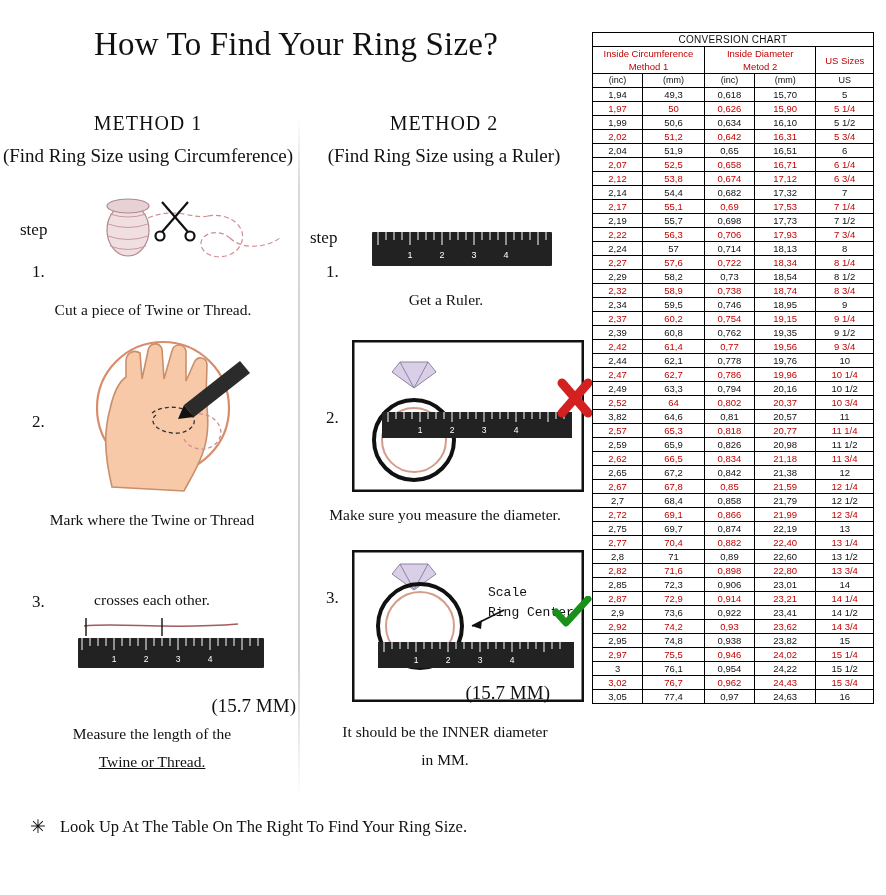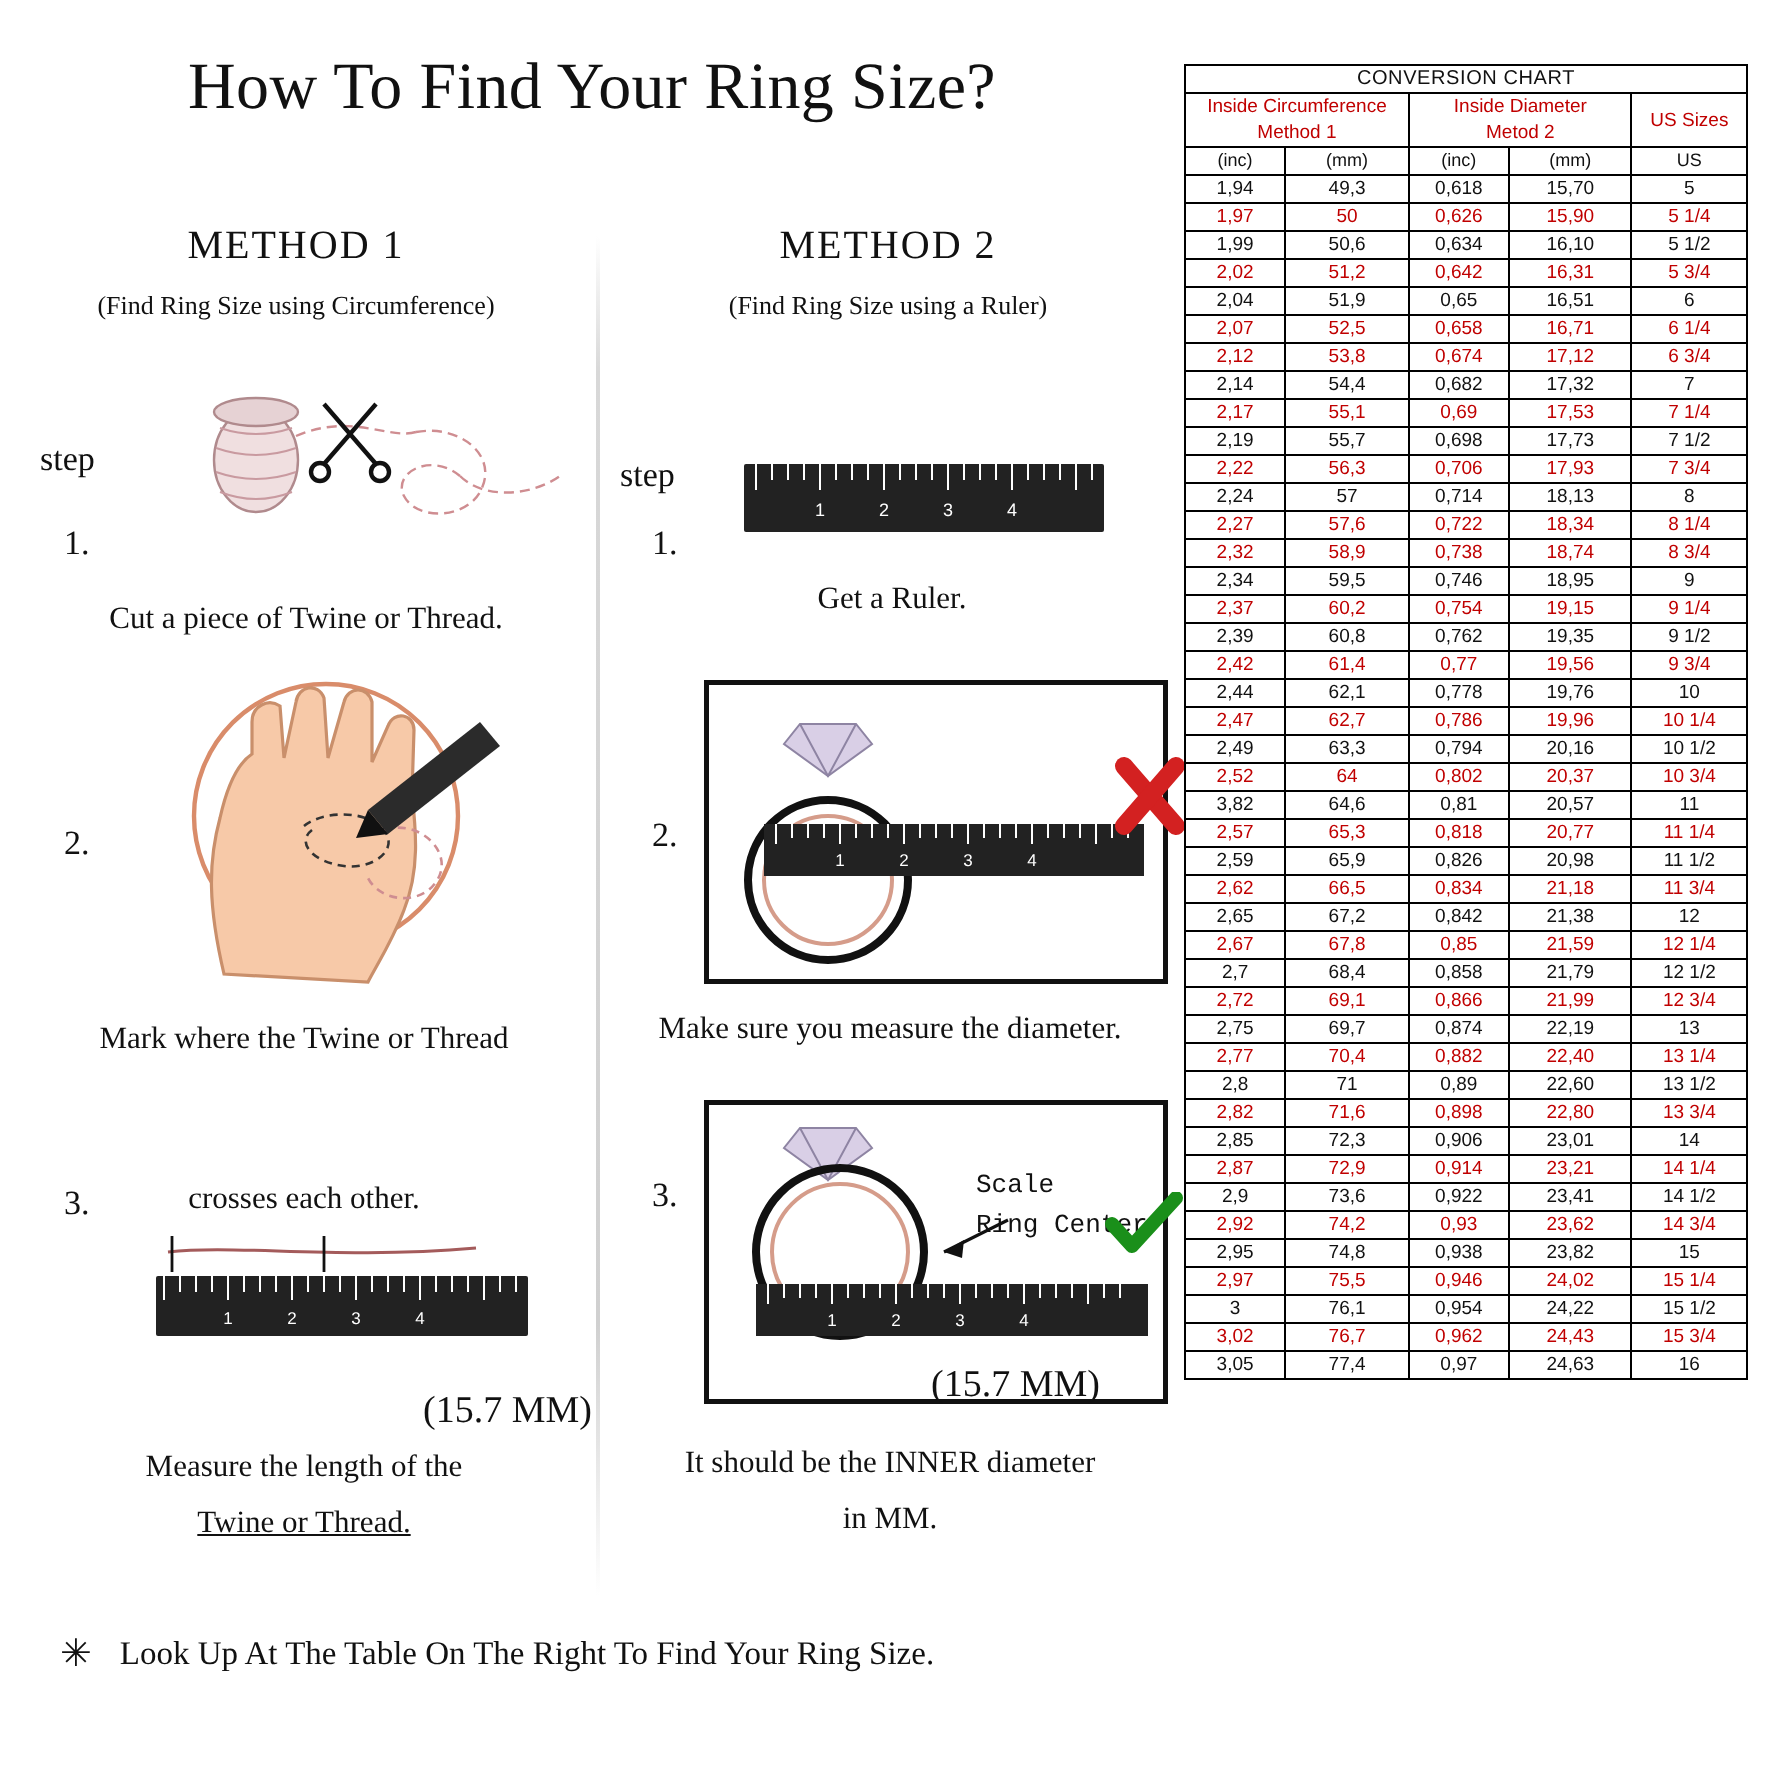--- a/index.html
+++ b/index.html
@@ -41,21 +41,21 @@
   }
   .col.m1 { left: 0px; }
   .col.m2 { left: 296px; }
   .method-title {
     text-align: center;
     font-size: 20px;
     letter-spacing: 1px;
   }
   .method-sub {
     text-align: center;
-    font-size: 13px;
+    font-size: 19px;
     margin-top: 10px;
   }
   .vline {
     position: absolute;
     left: 298px; top: 118px;
     width: 2px; height: 680px;
     background: linear-gradient(to bottom,#ffffff,#d8d8d8 10%,#d0d0d0 80%,#ffffff);
   }
 
   .step-word {
@@ -538,20 +538,27 @@
             <td class="col-mm">18,13</td>
             <td class="col-us">8</td>
           </tr>
           <tr class="red">
             <td class="col-inc">2,27</td>
             <td class="col-mm">57,6</td>
             <td class="col-inc">0,722</td>
             <td class="col-mm">18,34</td>
             <td class="col-us">8 1/4</td>
           </tr>
+          <tr>
+            <td class="col-inc">2,29</td>
+            <td class="col-mm">58,2</td>
+            <td class="col-inc">0,73</td>
+            <td class="col-mm">18,54</td>
+            <td class="col-us">8 1/2</td>
+          </tr>
           <tr class="red">
             <td class="col-inc">2,32</td>
             <td class="col-mm">58,9</td>
             <td class="col-inc">0,738</td>
             <td class="col-mm">18,74</td>
             <td class="col-us">8 3/4</td>
           </tr>
           <tr>
             <td class="col-inc">2,34</td>
             <td class="col-mm">59,5</td>

